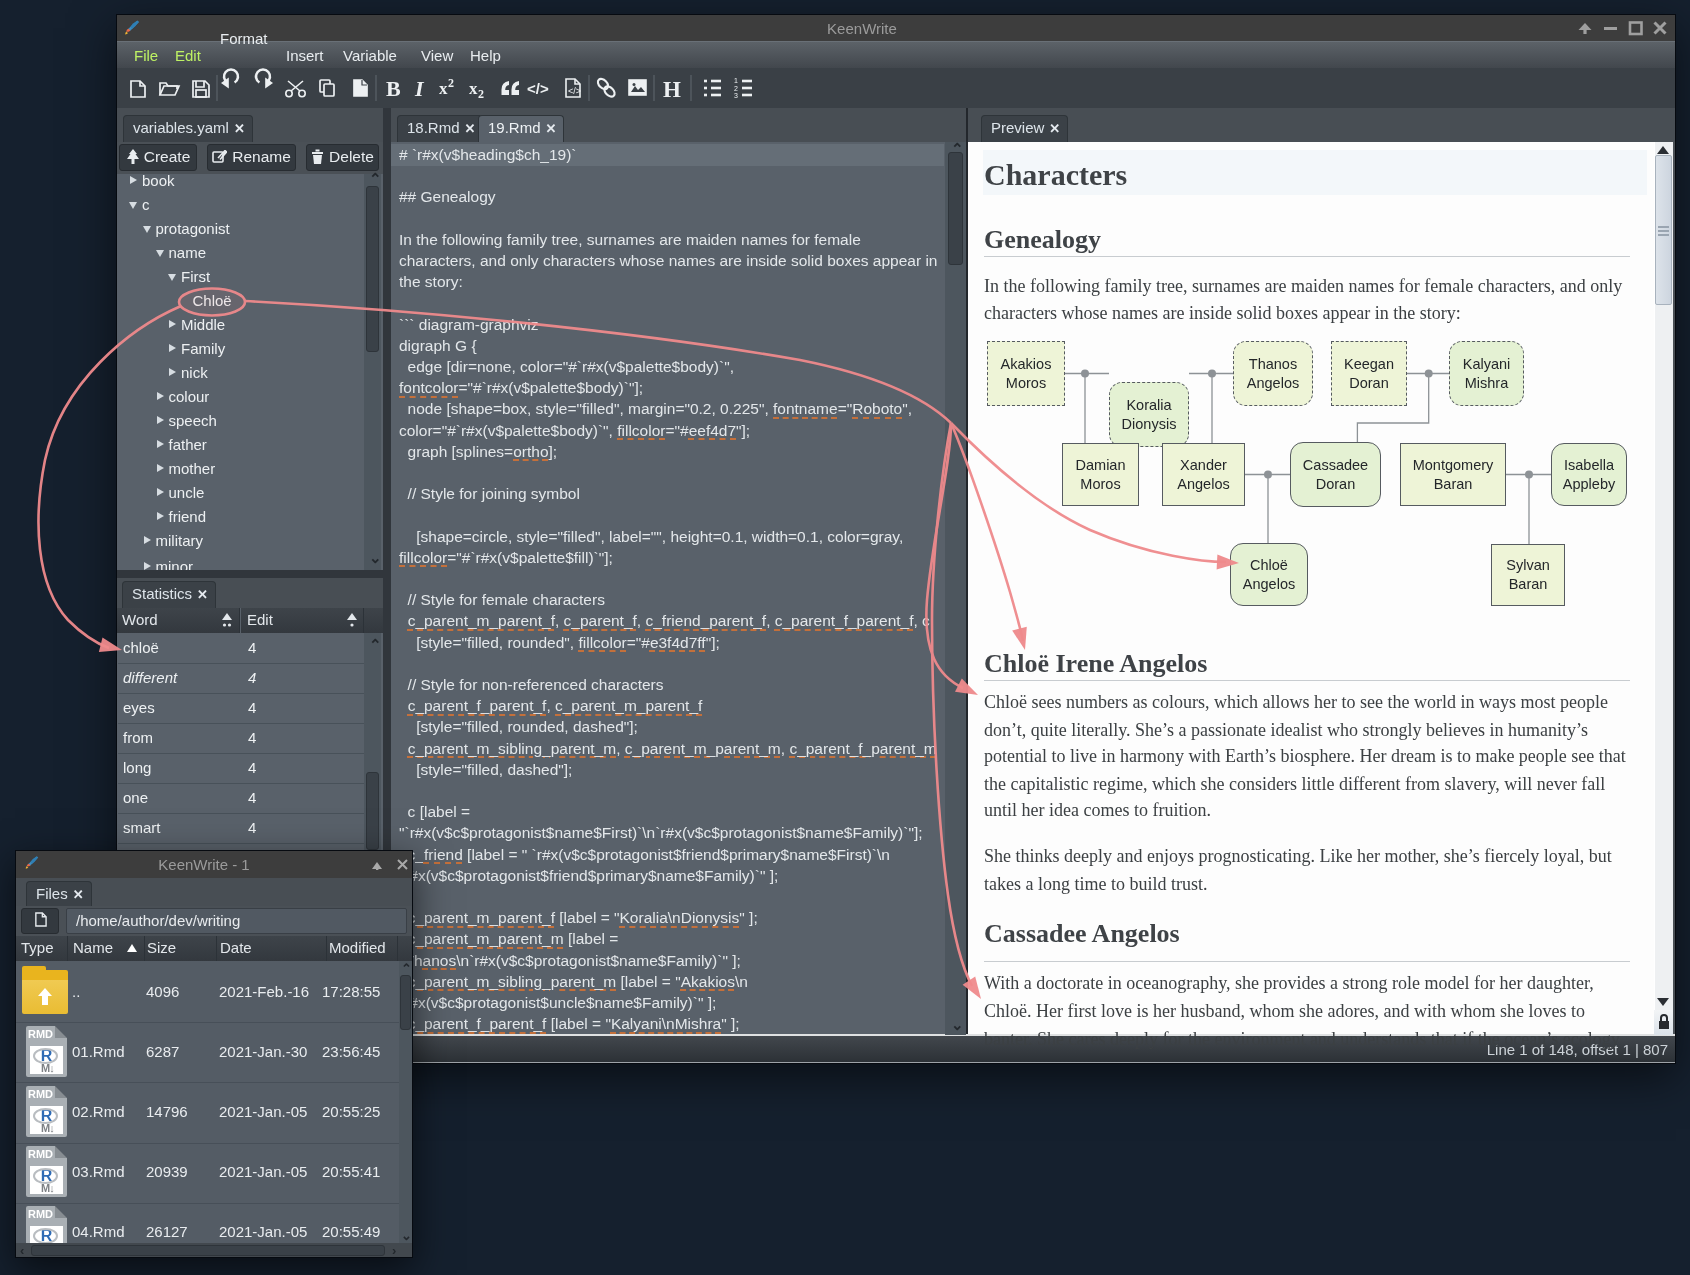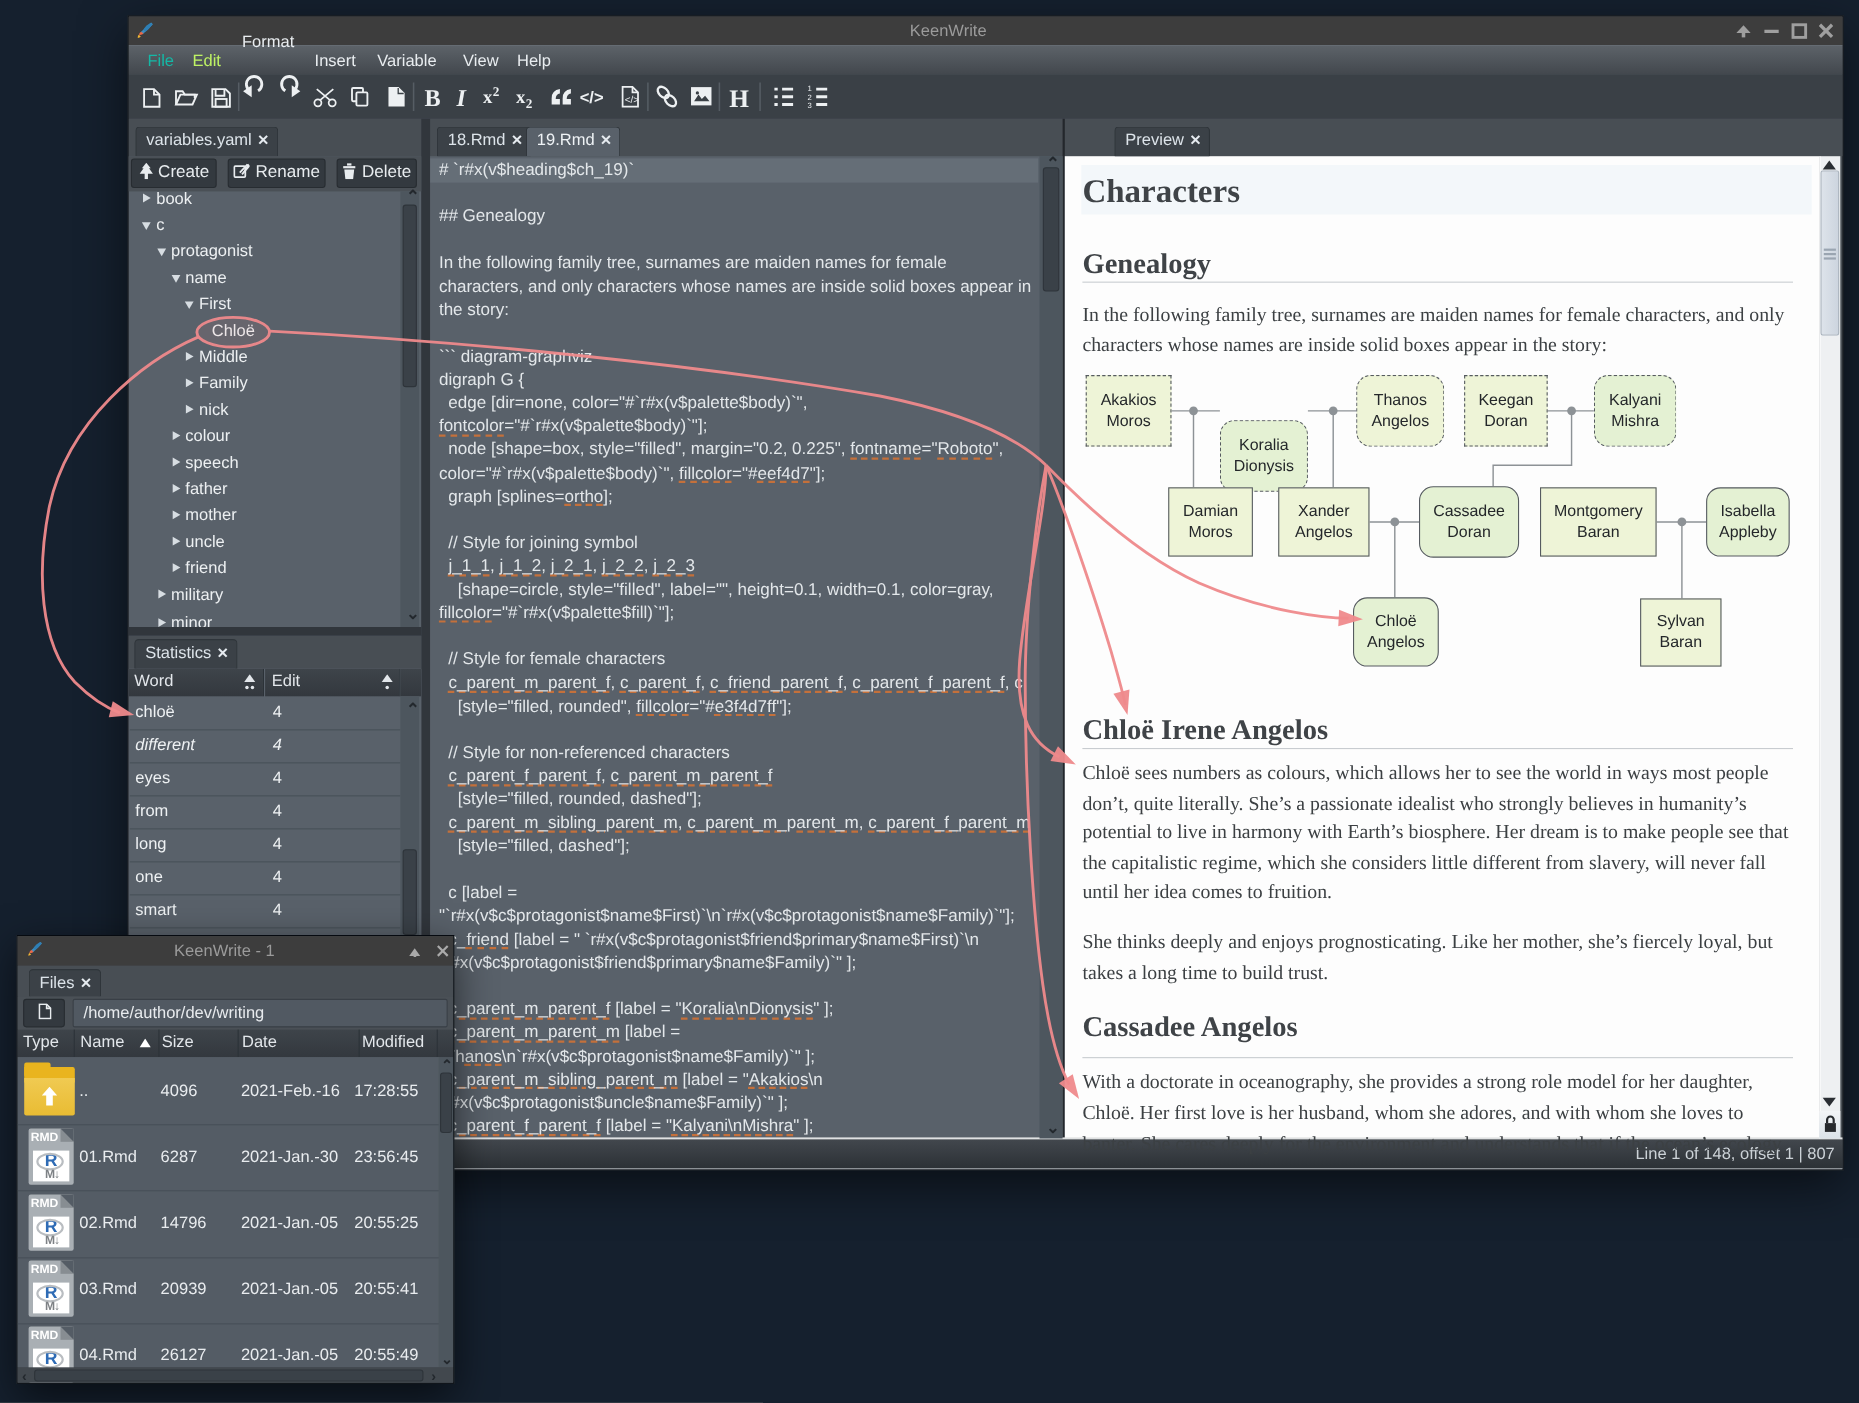--- a/index.html
+++ b/index.html
@@ -71,21 +71,21 @@
     <path d="M2.5 10 L9 3 L15.5 10 Z" fill="#9f9f9f" stroke="none"></path>
     <rect x="7.4" y="8" width="3.2" height="6" fill="#9f9f9f" stroke="none"></rect>
     <line x1="28" y1="8.5" x2="41" y2="8.5" stroke-width="3"></line>
     <rect x="54" y="2.5" width="11.5" height="11.5"></rect>
     <path d="M78.5 2.5 L89.5 13.5 M89.5 2.5 L78.5 13.5" stroke-width="3"></path>
   </g>
 </svg>
 
 <div class="abs" style="left:117px;top:41px;width:1558px;height:27px;
      background:linear-gradient(#5c6268,#42474d);border-top:1px solid #697077;box-sizing:border-box;"></div>
-<div class="abs" style="left:134px;top:47px;color:#14b8a6;font-size:15px;">File</div>
+<div class="abs" style="left:134px;top:47px;color:#bef264;font-size:15px;">File</div>
 <div class="abs" style="left:175px;top:47px;color:#bef264;font-size:15px;">Edit</div>
 <div class="abs" style="left:220px;top:30px;color:#e9edf0;font-size:15px;">Format</div>
 <div class="abs" style="left:286px;top:47px;color:#e9edf0;font-size:15px;">Insert</div>
 <div class="abs" style="left:343px;top:47px;color:#e9edf0;font-size:15px;">Variable</div>
 <div class="abs" style="left:421px;top:47px;color:#e9edf0;font-size:15px;">View</div>
 <div class="abs" style="left:470px;top:47px;color:#e9edf0;font-size:15px;">Help</div>
 
 <div class="abs" style="left:117px;top:68px;width:1558px;height:40px;background:#3a4046;"></div>
 <svg class="abs" id="tbicons" style="left:117px;top:68px;" width="660" height="40" viewBox="0 0 660 40">
   <g stroke="#edf0f2" fill="none" stroke-width="1.7">
@@ -310,21 +310,20 @@
   <div class="edline" style="top:110px;">characters, and only characters whose names are inside solid boxes appear in</div>
   <div class="edline" style="top:131.2px;">the story:</div>
   <div class="edline" style="top:173.6px;">``` diagram-graphviz</div>
   <div class="edline" style="top:194.8px;">digraph G {</div>
   <div class="edline" style="top:216px;">  edge [dir=none, color="#`r#x(v$palette$body)`",</div>
   <div class="edline" style="top:237.2px;"><span class="sp">fontcolor</span>="#`r#x(v$palette$body)`"];</div>
   <div class="edline" style="top:258.4px;">  node [shape=box, style="filled", margin="0.2, 0.225", <span class="sp">fontname</span>="<span class="sp">Roboto</span>",</div>
   <div class="edline" style="top:279.6px;">color="#`r#x(v$palette$body)`", <span class="sp">fillcolor</span>="#<span class="sp">eef4d7</span>"];</div>
   <div class="edline" style="top:300.8px;">  graph [splines=<span class="sp">ortho</span>];</div>
   <div class="edline" style="top:343.2px;">  // Style for joining symbol</div>
-  <div class="edline" style="top:364.4px;">  <span class="sp">j_1_1</span>, <span class="sp">j_1_2</span>, <span class="sp">j_2_1</span>, <span class="sp">j_2_2</span>, <span class="sp">j_2_3</span></div>
   <div class="edline" style="top:385.6px;">    [shape=circle, style="filled", label="", height=0.1, width=0.1, color=gray,</div>
   <div class="edline" style="top:406.8px;"><span class="sp">fillcolor</span>="#`r#x(v$palette$fill)`"];</div>
   <div class="edline" style="top:449.2px;">  // Style for female characters</div>
   <div class="edline" style="top:470.4px;">  <span class="sp">c_parent_m_parent_f</span>, <span class="sp">c_parent_f</span>, <span class="sp">c_friend_parent_f</span>, <span class="sp">c_parent_f_parent_f</span>, c</div>
   <div class="edline" style="top:491.6px;">    [style="filled, rounded", <span class="sp">fillcolor</span>="#<span class="sp">e3f4d7ff</span>"];</div>
   <div class="edline" style="top:555.2px;">  <span class="sp">c_parent_f_parent_f</span>, <span class="sp">c_parent_m_parent_f</span></div>
   <div class="edline" style="top:534px;">  // Style for non-referenced characters</div>
   <div class="edline" style="top:576.4px;">    [style="filled, rounded, dashed"];</div>
   <div class="edline" style="top:597.6px;">  <span class="sp">c_parent_m_sibling_parent_m</span>, <span class="sp">c_parent_m_parent_m</span>, <span class="sp">c_parent_f_parent_m</span></div>
   <div class="edline" style="top:618.8px;">    [style="filled, dashed"];</div>
@@ -338,21 +337,21 @@
   <div class="edline" style="top:830.8px;">  <span class="sp">c_parent_m_sibling_parent_m</span> [label = "<span class="sp">Akakios</span>\n</div>
   <div class="edline" style="top:852px;">`r#x(v$c$protagonist$uncle$name$Family)`" ];</div>
   <div class="edline" style="top:873.2px;">  <span class="sp">c_parent_f_parent_f</span> [label = "<span class="sp">Kalyani\nMishra</span>" ];</div>
 </div>
 
 <div class="sbtrack" style="left:945px;top:142px;width:21px;height:893px;"></div>
 <div class="sbarr" style="left:951px;top:140px;">⌃</div>
 <div class="sbthumb" style="left:948px;top:152px;width:15px;height:113px;"></div>
 <div class="sbarr" style="left:951px;top:1016px;">⌄</div>
 
-<div class="tab" style="left:1013px;top:115px;">Preview<span class="x">✕</span></div>
+<div class="tab" style="left:981px;top:115px;">Preview<span class="x">✕</span></div>
 
 <div class="abs" style="left:983px;top:150px;width:664px;height:45px;background:#f3f7fa;"></div>
 <div class="h2line" style="top:158px;font-size:30px;">Characters</div>
 <div class="h2line" style="top:225px;font-size:26px;">Genealogy</div>
 <div class="abs" style="left:984px;top:256px;width:646px;height:1px;background:#c8ccd0;"></div>
 <div class="pvline" style="top:276.0px;">In the following family tree, surnames are maiden names for female characters, and only</div>
 <div class="pvline" style="top:303.0px;">characters whose names are inside solid boxes appear in the story:</div>
 
 <svg class="abs" style="left:980px;top:335px;" width="660" height="280" viewBox="0 0 660 280">
   <g stroke="#8d9296" stroke-width="1.3" fill="none">

